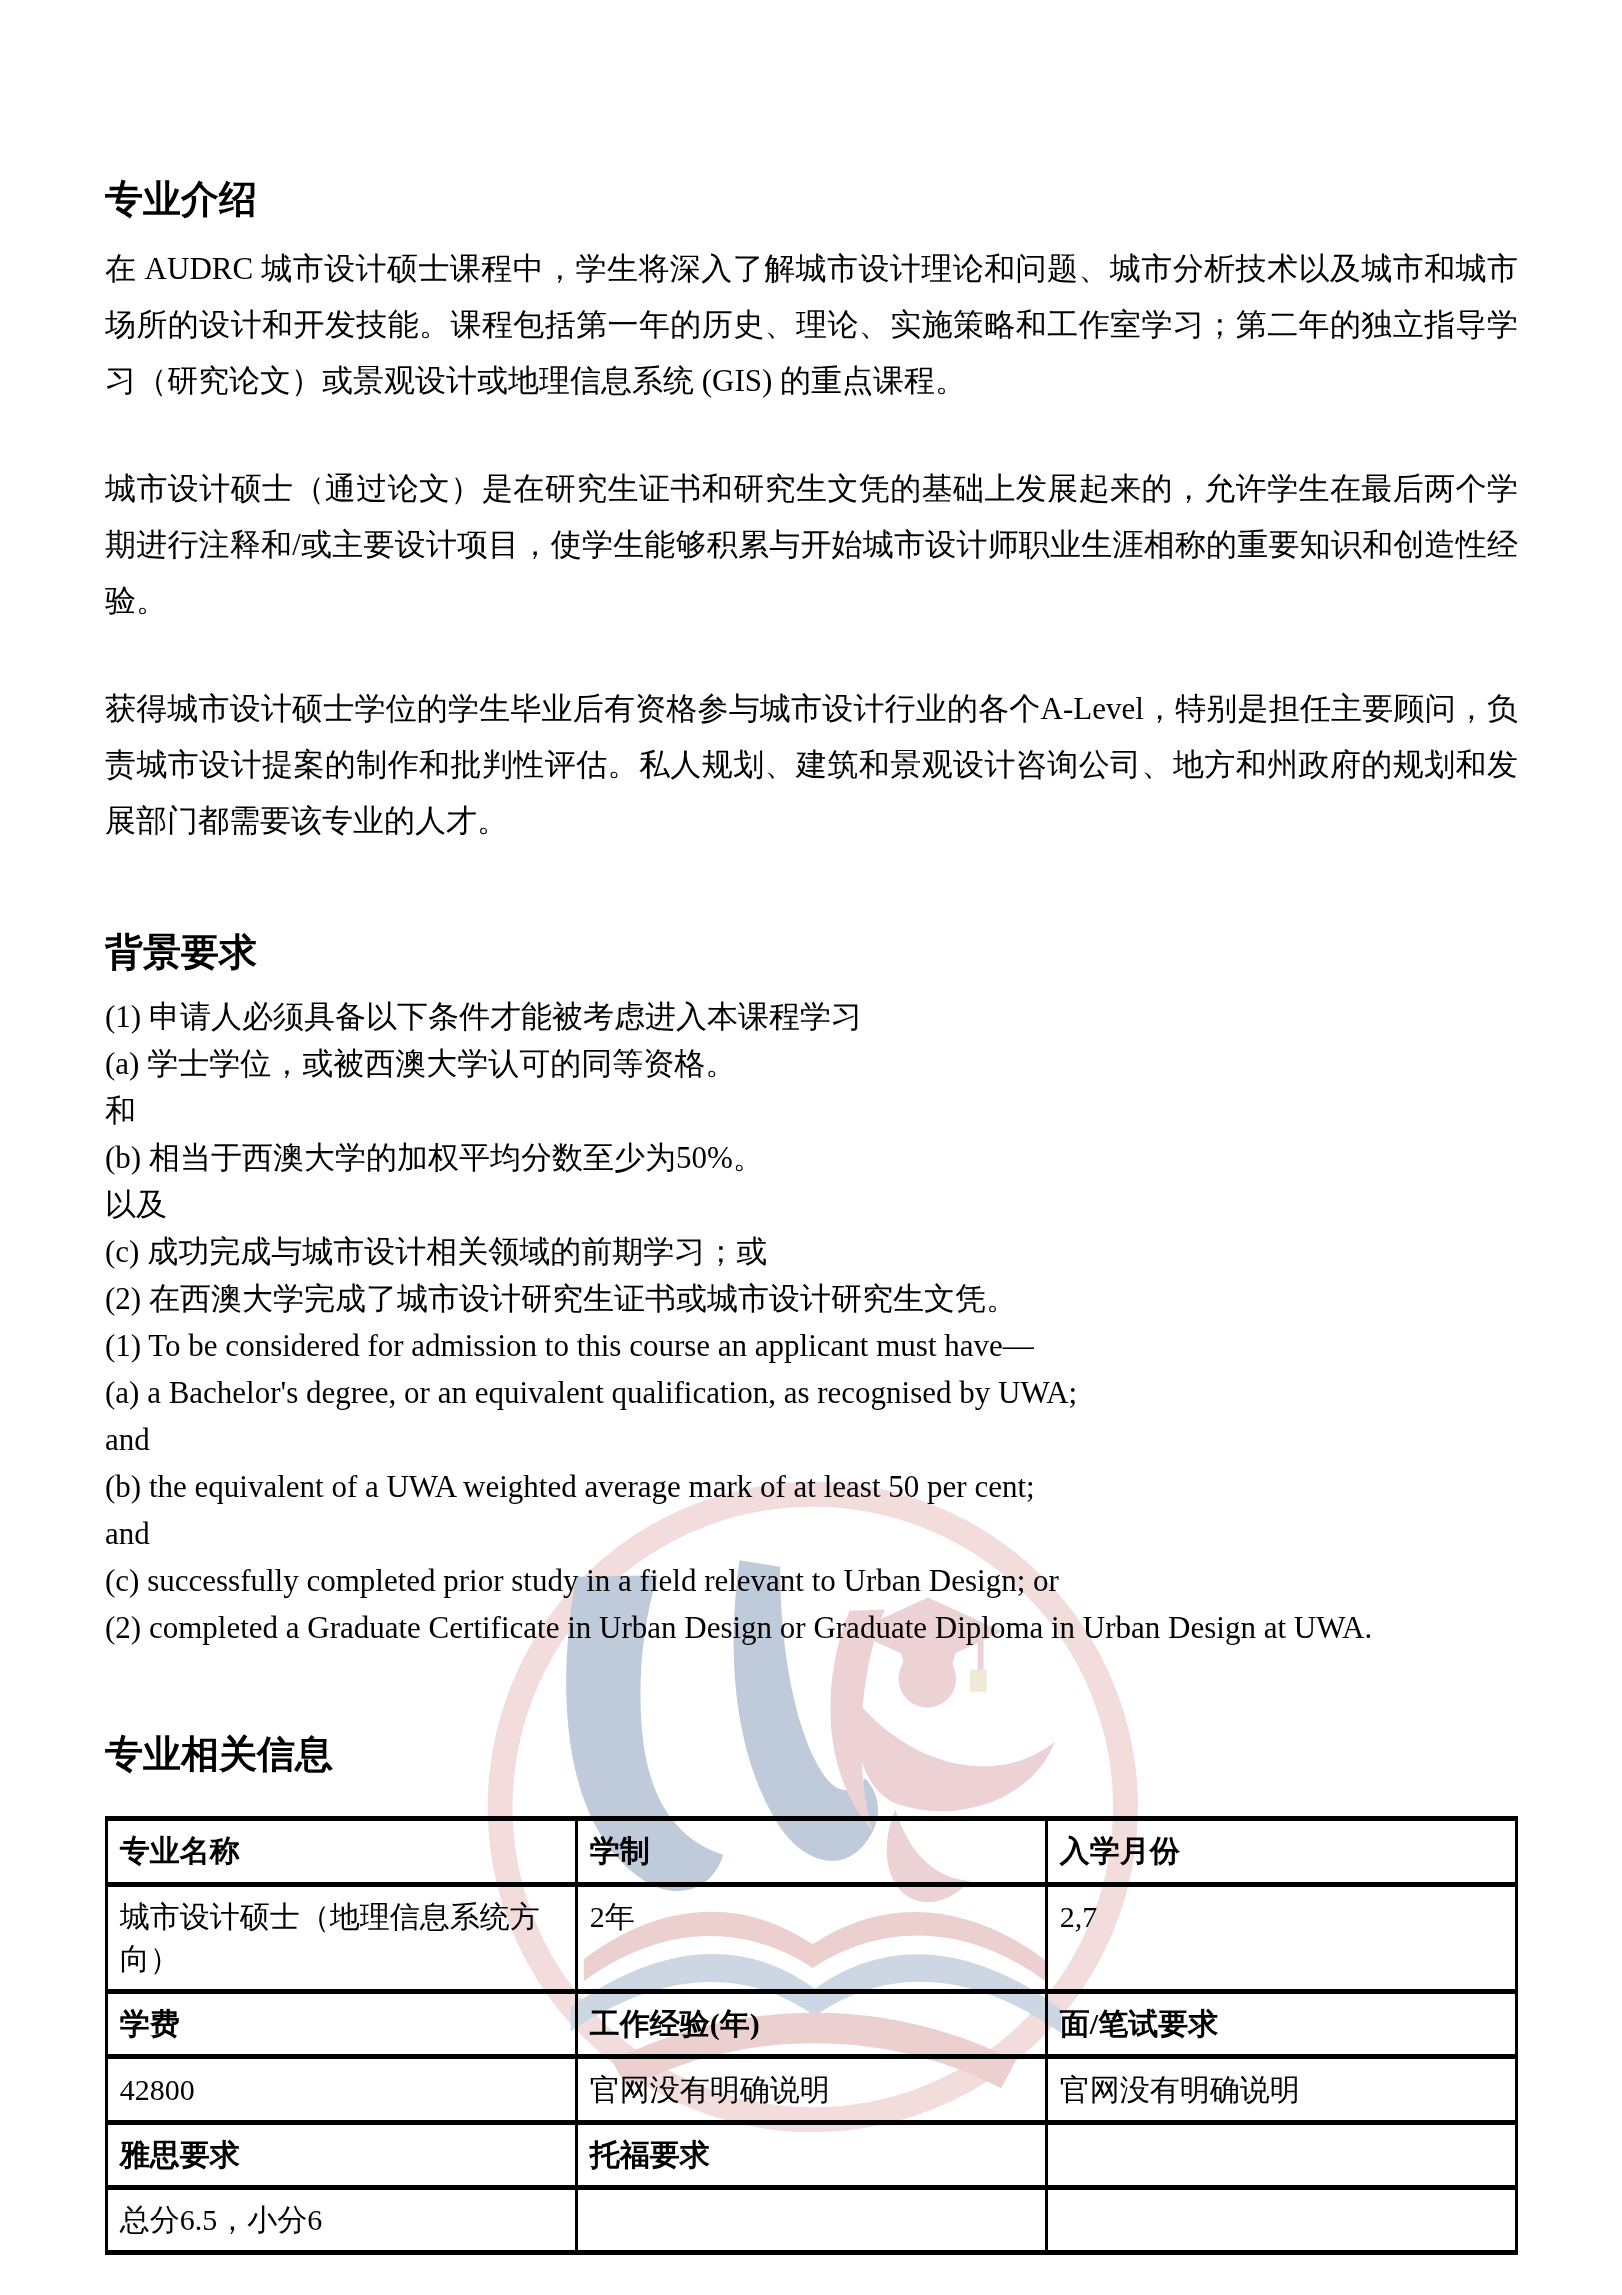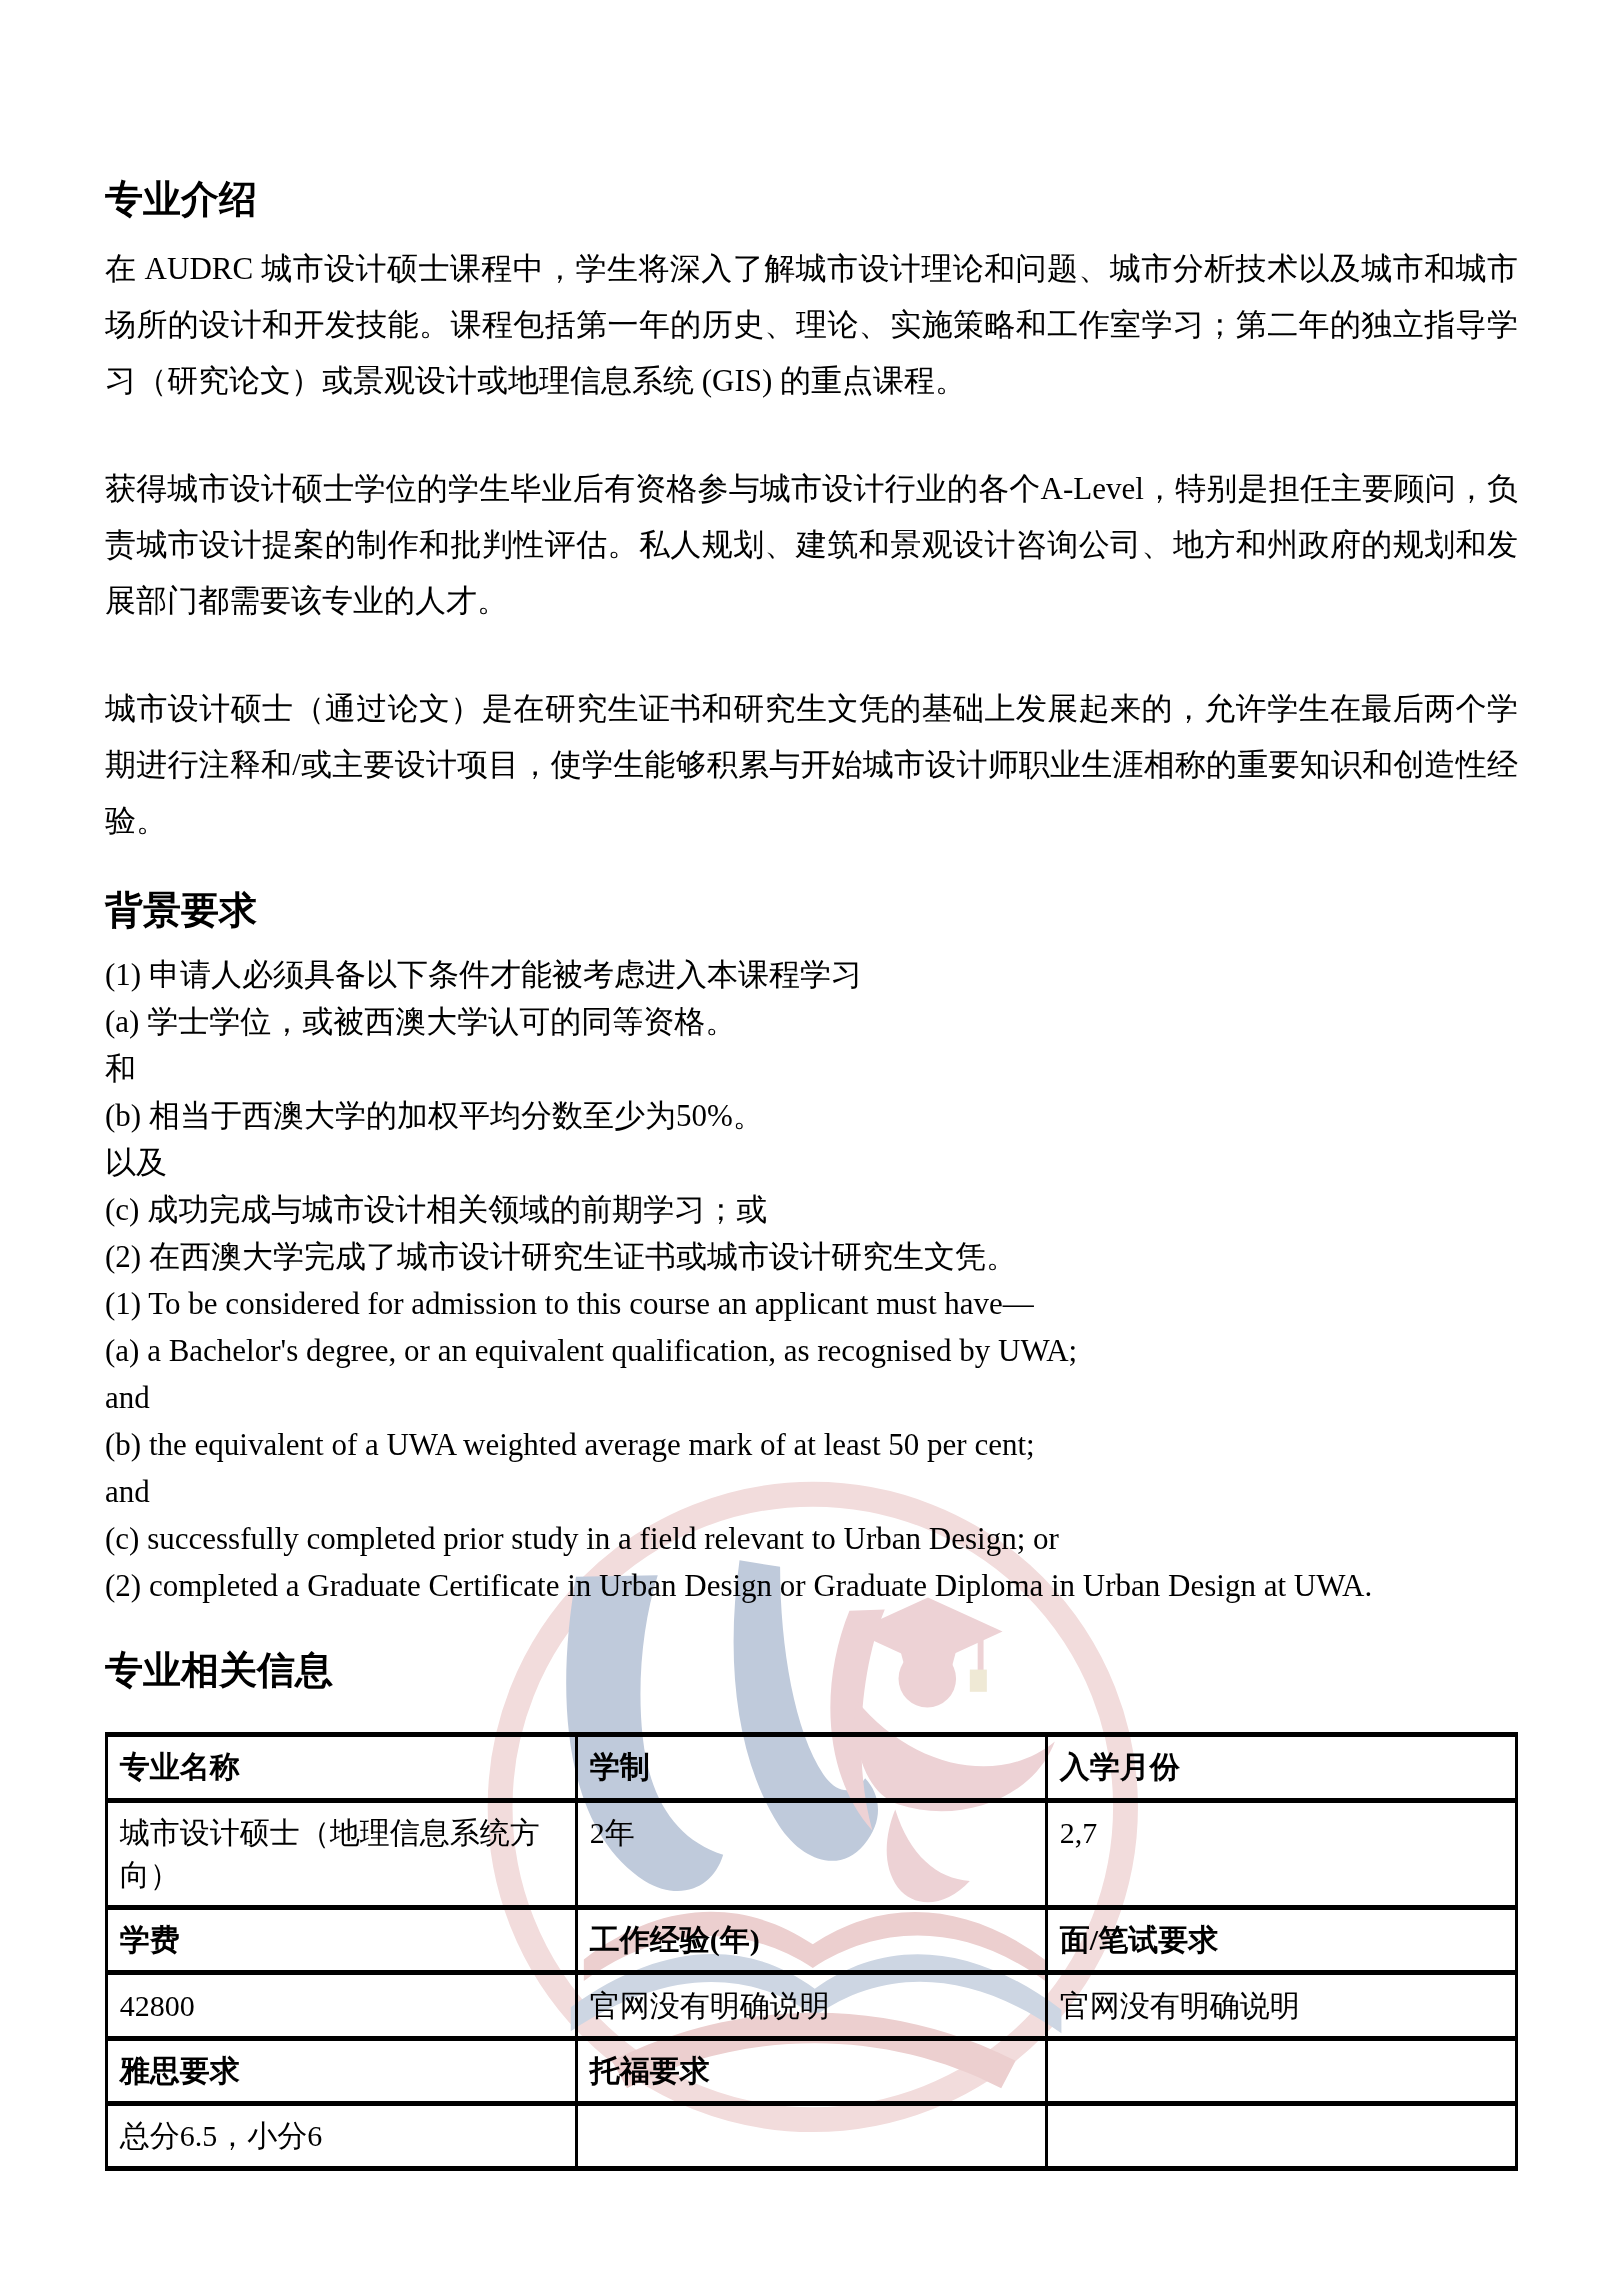--- a/index.html
+++ b/index.html
@@ -23,21 +23,21 @@
     position: relative;
     z-index: 1;
     padding: 178px 105px 0 105px;
   }
   .heading {
     font-size: 38px;
     font-weight: 700;
     line-height: 43px;
     margin: 0 0 19.6px 0;
   }
-  .heading.spaced { margin-top: 40px; font-family: Liberation Serif, serif; }
+  .heading.spaced { margin-top: 82px; font-family: Liberation Serif, serif; }
   .para {
     font-size: 31px;
     line-height: 56px;
     margin: 0 0 52px 0;
     text-align: justify;
   }
   .para:last-of-type { margin-bottom: 0; }
   .req-line {
     font-size: 31px;
     line-height: 47px;
@@ -89,22 +89,22 @@
       <path fill="#eccfcf" d="M 892 2995 C 1010 2905 1135 2900 1242 2972 C 1350 2900 1478 2905 1600 2998 L 1600 3030 C 1478 2940 1350 2938 1242 3008 C 1135 2938 1010 2942 892 3028 Z"></path>
       <path fill="#cdd6e3" d="M 872 3068 C 1010 2968 1140 2962 1245 3040 C 1352 2962 1485 2968 1622 3072 L 1622 3108 C 1485 3010 1352 3006 1245 3082 C 1140 3006 1010 3012 872 3105 Z"></path>
       <path fill="#eccfcf" d="M 935 3150 C 1130 3052 1360 3052 1552 3150 L 1530 3192 C 1355 3100 1135 3100 958 3192 Z"></path>
     </g>
   </svg>
 
   <div class="content">
 
     <h2 class="heading">专业介绍</h2>
     <p class="para">在 AUDRC 城市设计硕士课程中，学生将深入了解城市设计理论和问题、城市分析技术以及城市和城市场所的设计和开发技能。课程包括第一年的历史、理论、实施策略和工作室学习；第二年的独立指导学习（研究论文）或景观设计或地理信息系统 (GIS) 的重点课程。</p>
+    <p class="para">城市设计硕士（通过论文）是在研究生证书和研究生文凭的基础上发展起来的，允许学生在最后两个学期进行注释和/或主要设计项目，使学生能够积累与开始城市设计师职业生涯相称的重要知识和创造性经验。</p>
     <p class="para">获得城市设计硕士学位的学生毕业后有资格参与城市设计行业的各个A-Level，特别是担任主要顾问，负责城市设计提案的制作和批判性评估。私人规划、建筑和景观设计咨询公司、地方和州政府的规划和发展部门都需要该专业的人才。</p>
-    <p class="para">城市设计硕士（通过论文）是在研究生证书和研究生文凭的基础上发展起来的，允许学生在最后两个学期进行注释和/或主要设计项目，使学生能够积累与开始城市设计师职业生涯相称的重要知识和创造性经验。</p>
 
     <h2 class="heading spaced">背景要求</h2>
     <div>
       <div class="req-line">(1) 申请人必须具备以下条件才能被考虑进入本课程学习</div>
       <div class="req-line">(a) 学士学位，或被西澳大学认可的同等资格。</div>
       <div class="req-line">和</div>
       <div class="req-line">(b) 相当于西澳大学的加权平均分数至少为50%。</div>
       <div class="req-line">以及</div>
       <div class="req-line">(c) 成功完成与城市设计相关领域的前期学习；或</div>
       <div class="req-line">(2) 在西澳大学完成了城市设计研究生证书或城市设计研究生文凭。</div>

